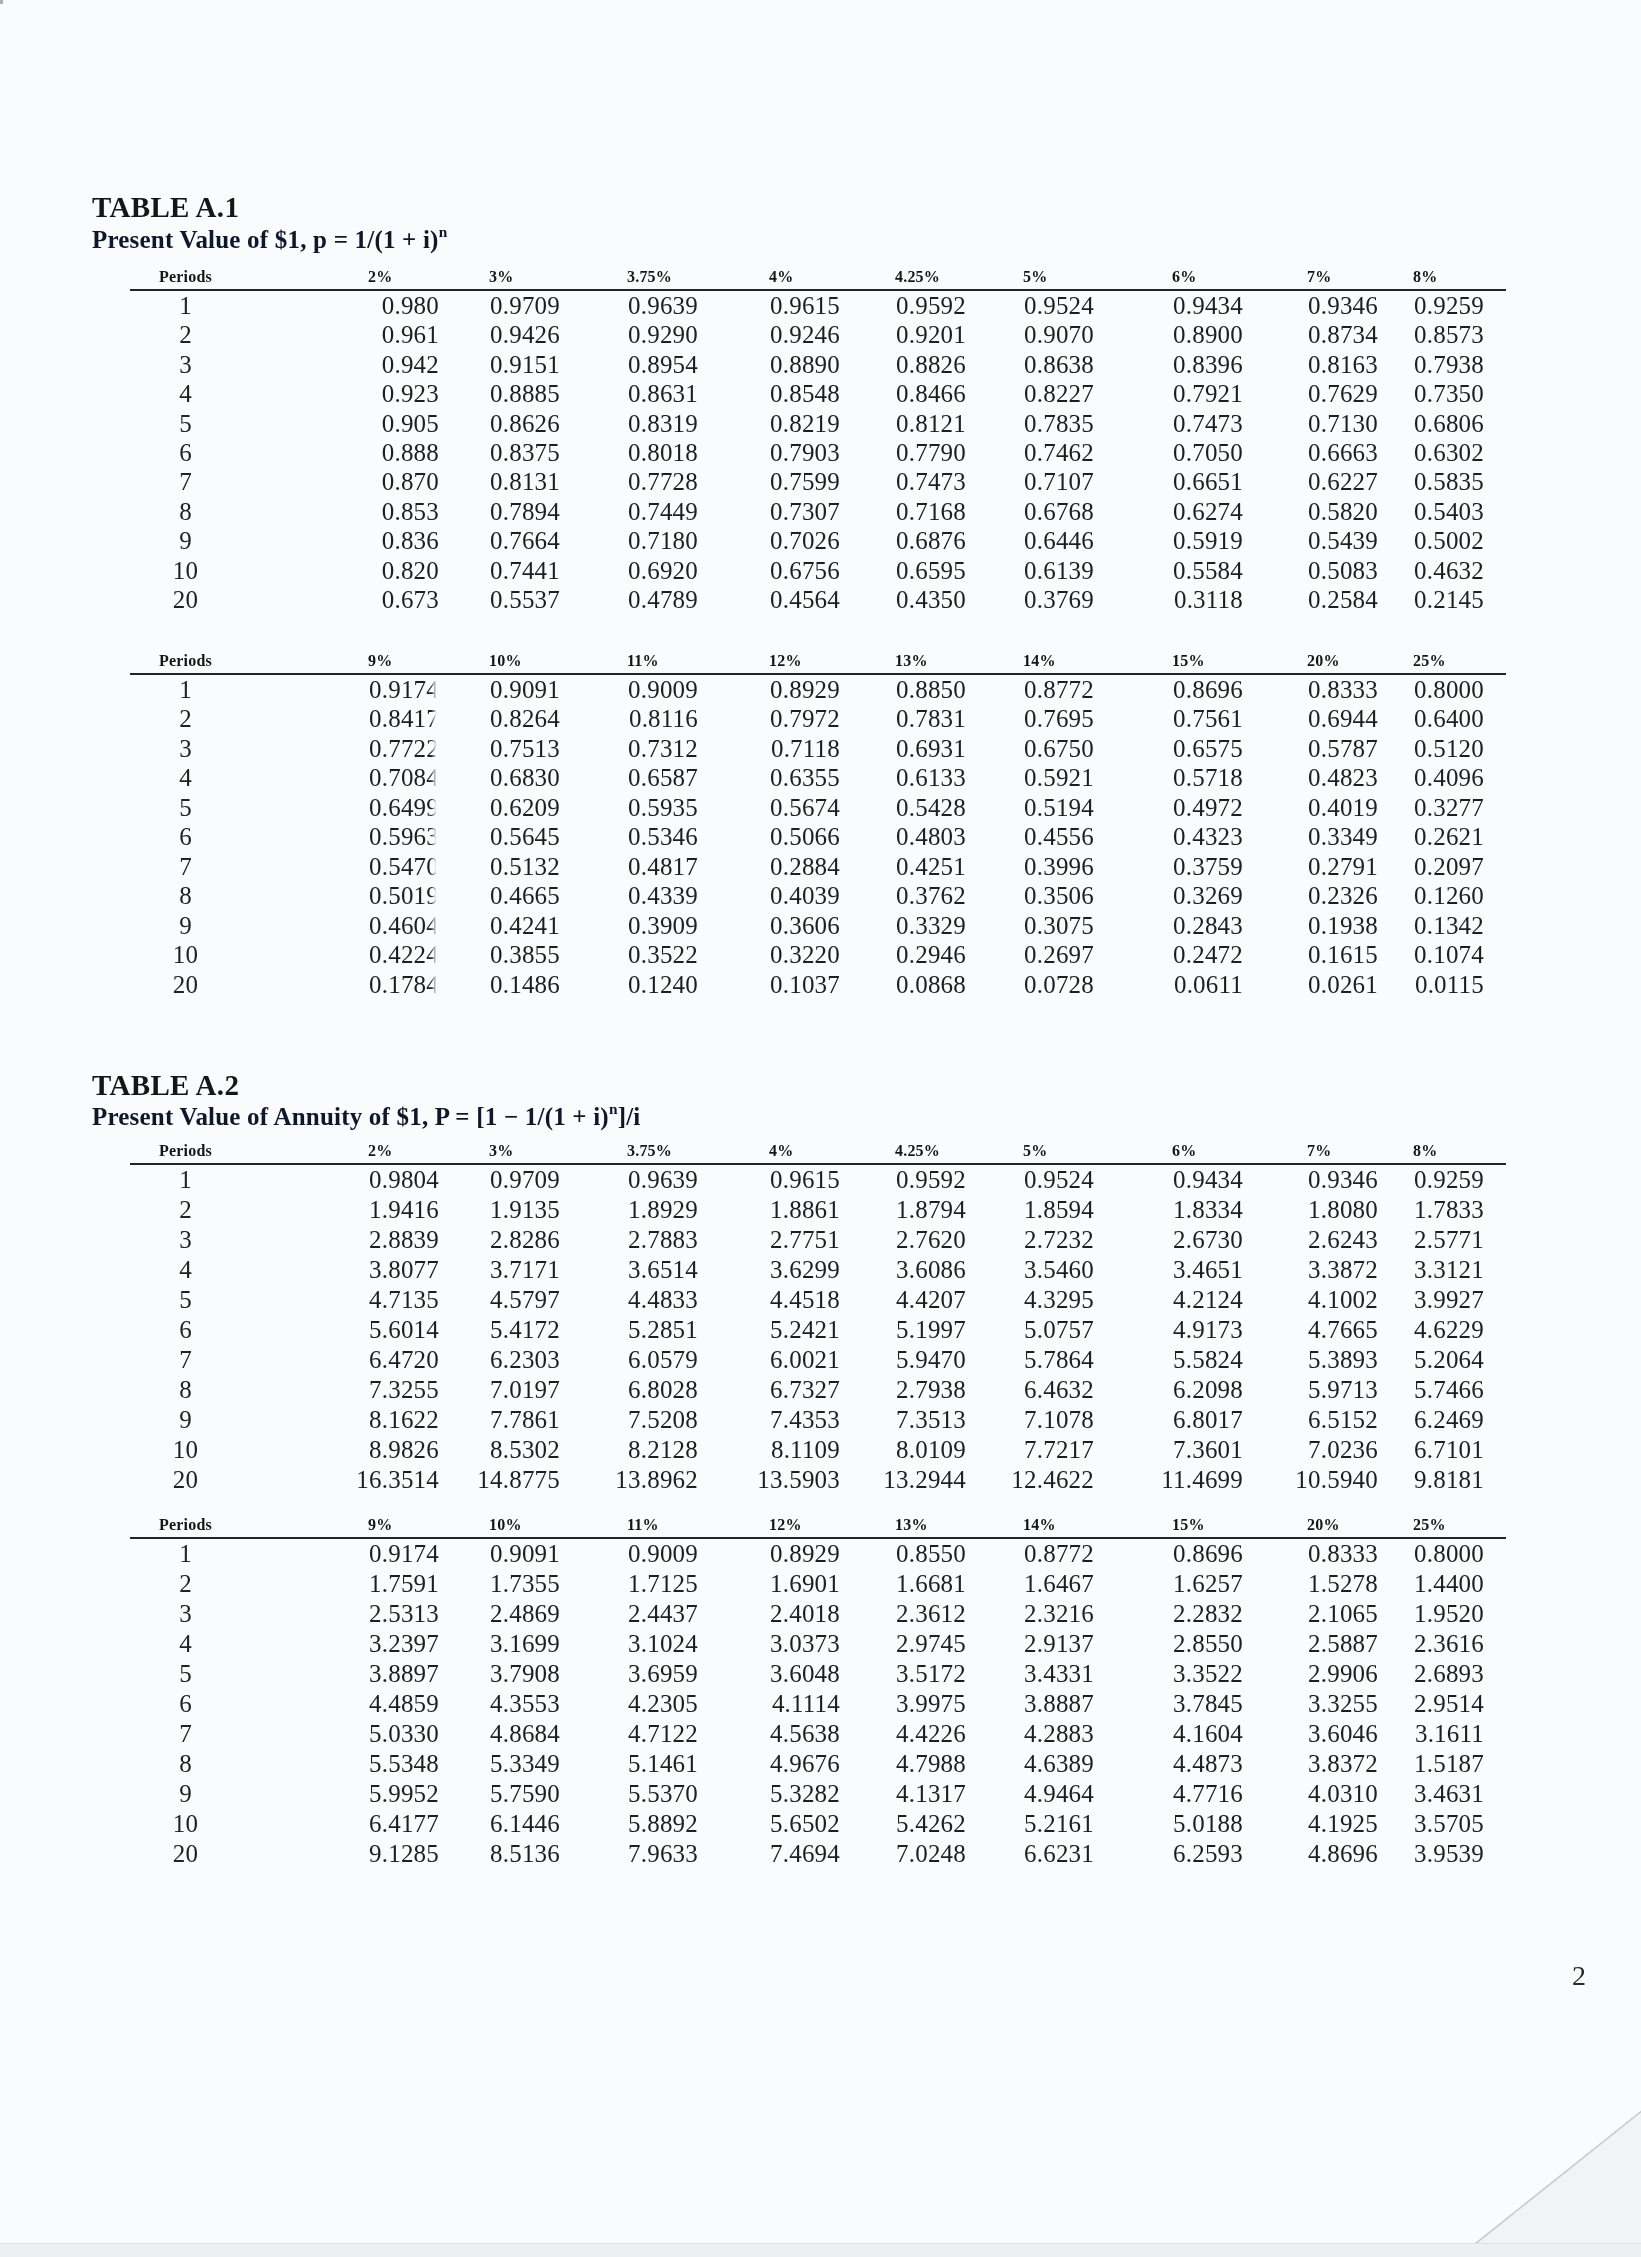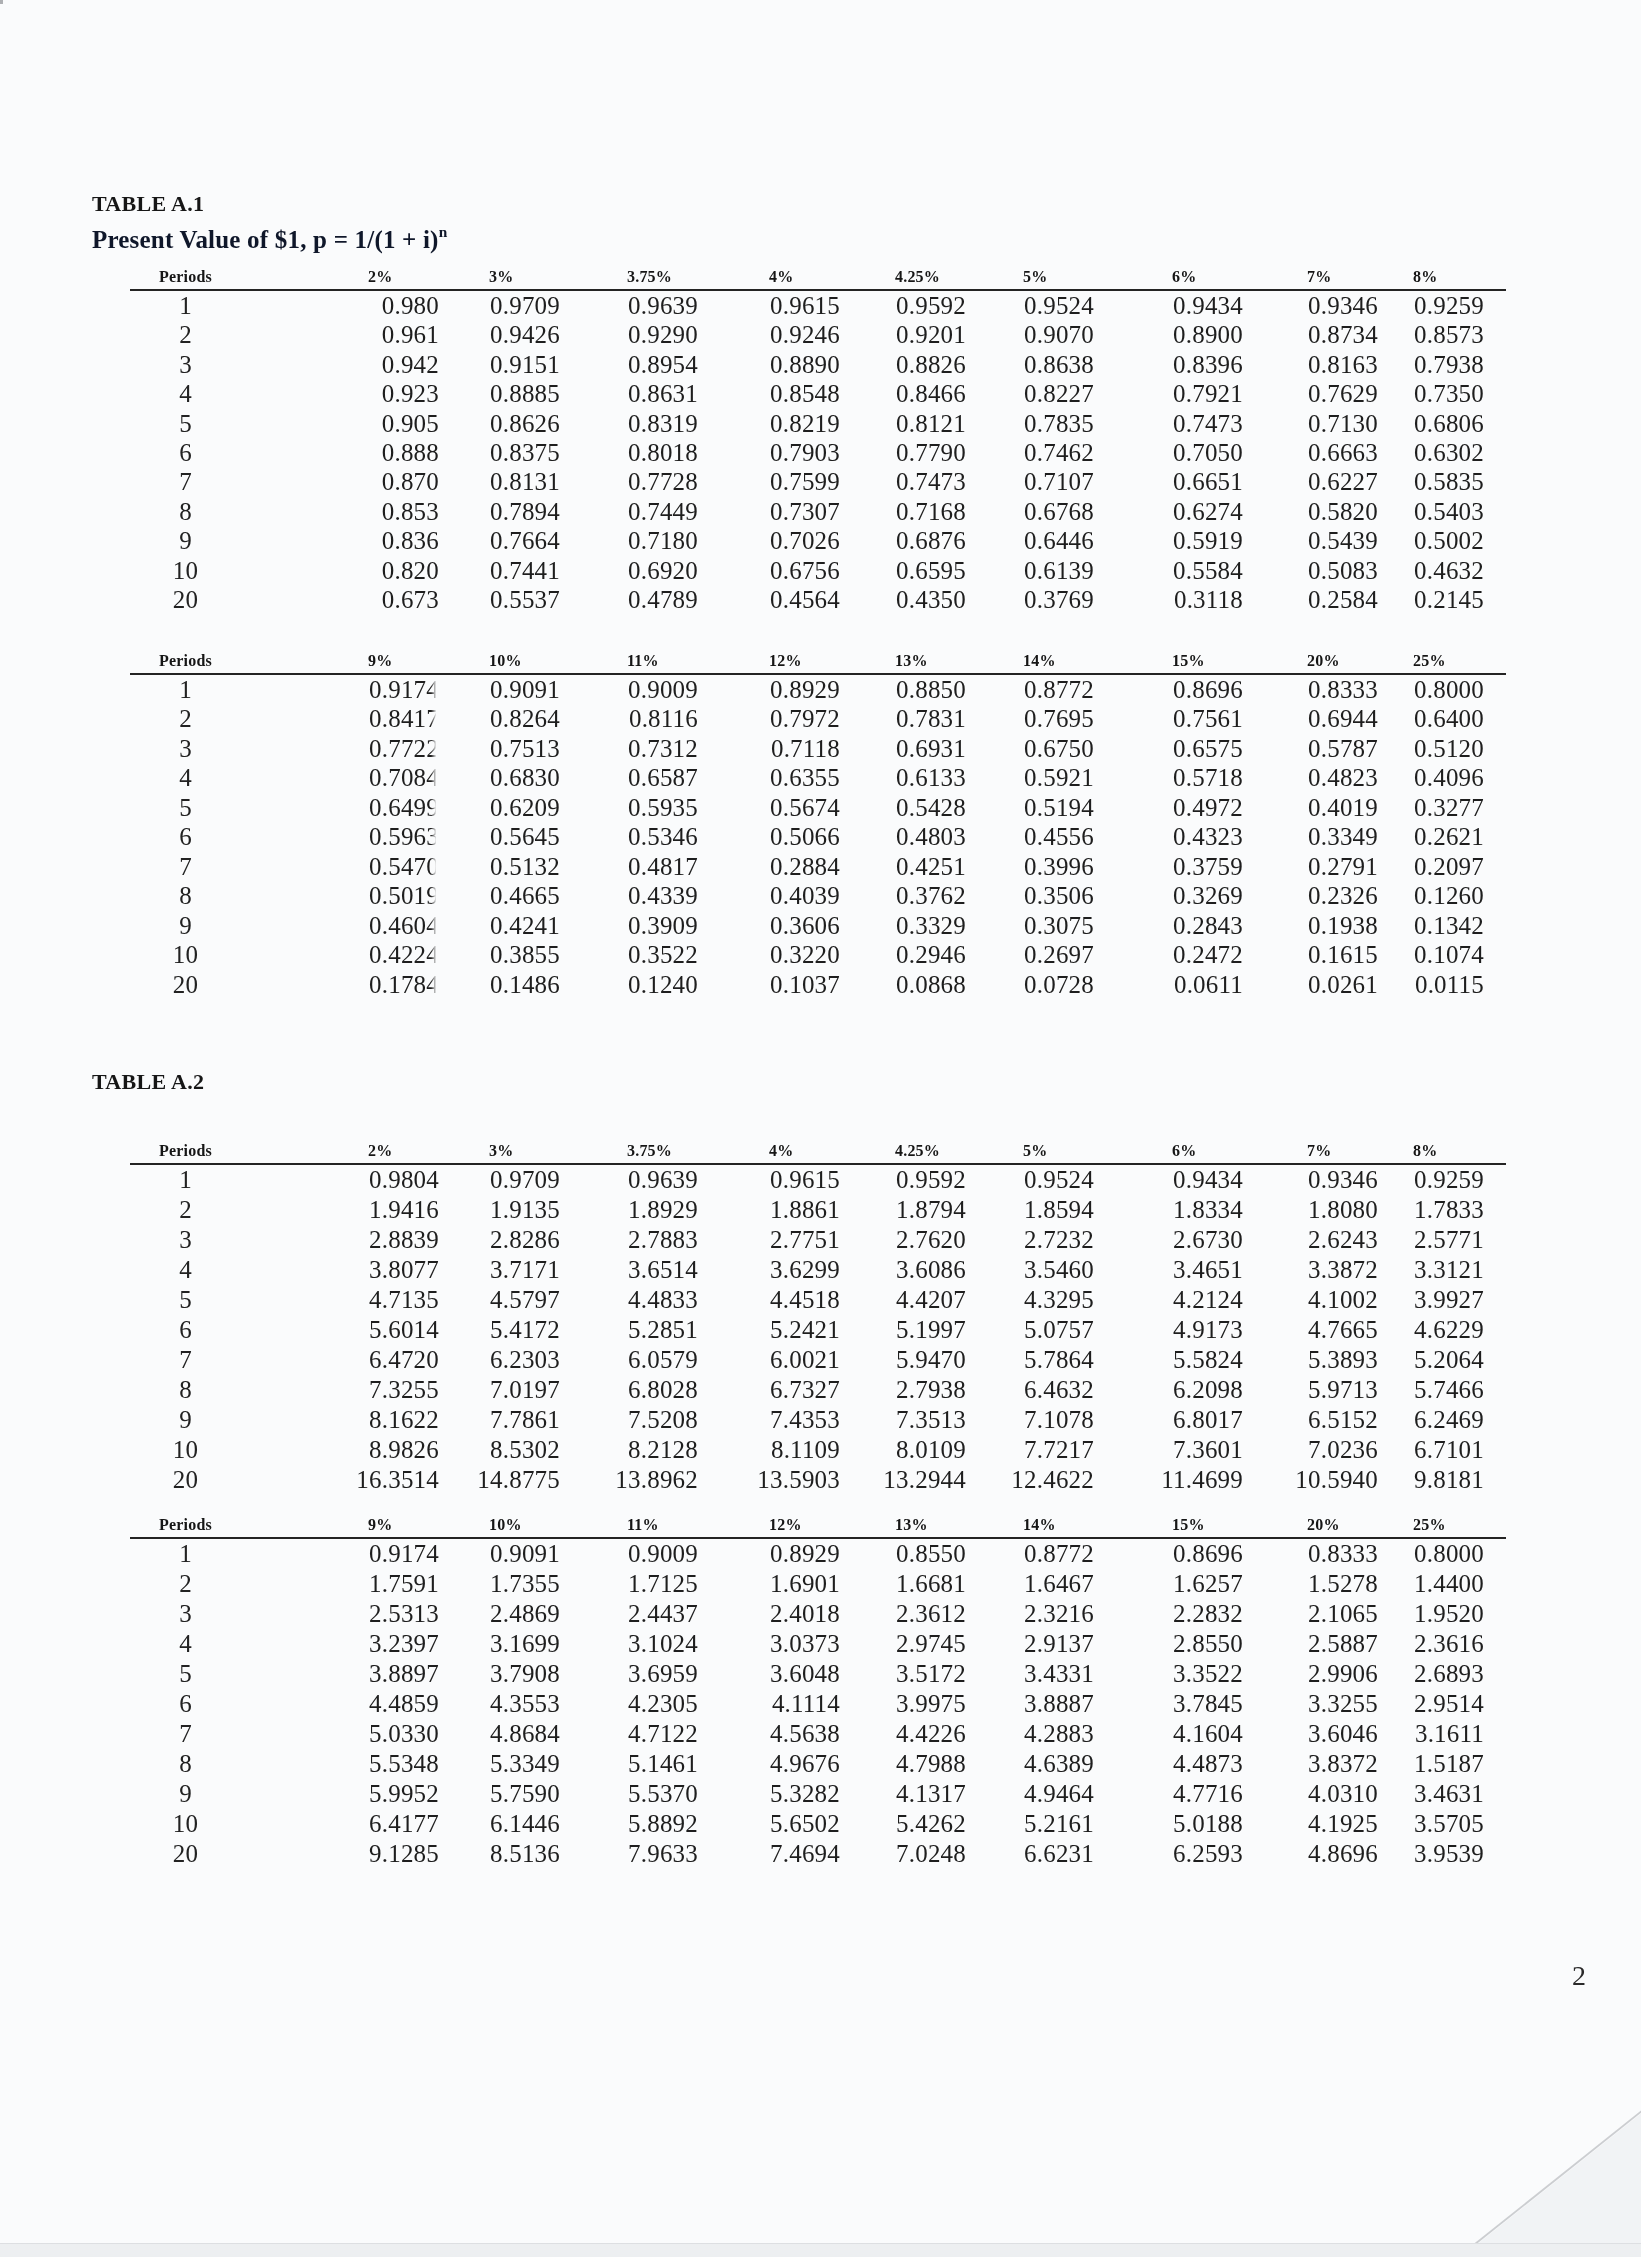--- a/index.html
+++ b/index.html
@@ -4,21 +4,21 @@
 <style>
   html,body{margin:0;padding:0;}
   body{width:1641px;height:2257px;background:#eef0f2;}
   .page{
     position:relative;width:1641px;height:2257px;overflow:hidden;
     background:#fafbfc;
     font-family:"Liberation Serif", serif;
     color:#1c1c1c;
   }
   .doc-title{
-    position:absolute;left:92px;font-size:22px;font-weight:bold;
+    position:absolute;left:92px;font-size:29px;font-weight:bold;
     letter-spacing:0.3px;color:#161616;white-space:nowrap;
   }
   .doc-formula{
     position:absolute;left:92px;font-size:25px;font-weight:bold;
     letter-spacing:0.2px;color:#0f172a;white-space:nowrap;
   }
   .doc-formula sup{font-size:15.4px;position:relative;top:-1.9px;}
   #t-a1-title{top:191px;}
   #t-a1-formula{top:225px;}
   #t-a2-title{top:1069px;}
@@ -406,20 +406,23 @@
           <td><span class="cellv">0.0868</span></td>
           <td><span class="cellv">0.0728</span></td>
           <td><span class="cellv">0.0611</span></td>
           <td><span class="cellv">0.0261</span></td>
           <td><span class="cellv">0.0115</span></td>
         </tr>
       </tbody>
     </table>
 
   <div class="doc-title" id="t-a2-title">TABLE A.2</div>
+  <div class="doc-formula" id="t-a2-formula">
+    <span>Present Value of Annuity of $1, P = [1 − 1/(1 + i)</span><sup>n</sup><span>]/i</span>
+  </div>
 
   <table class="pv" id="t-a2s1">
     <colgroup>
       <col style="width:111px">
         <col style="width:198px">
         <col style="width:121px">
       <col style="width:138px">
         <col style="width:142px">
         <col style="width:126px">
       <col style="width:128px">

